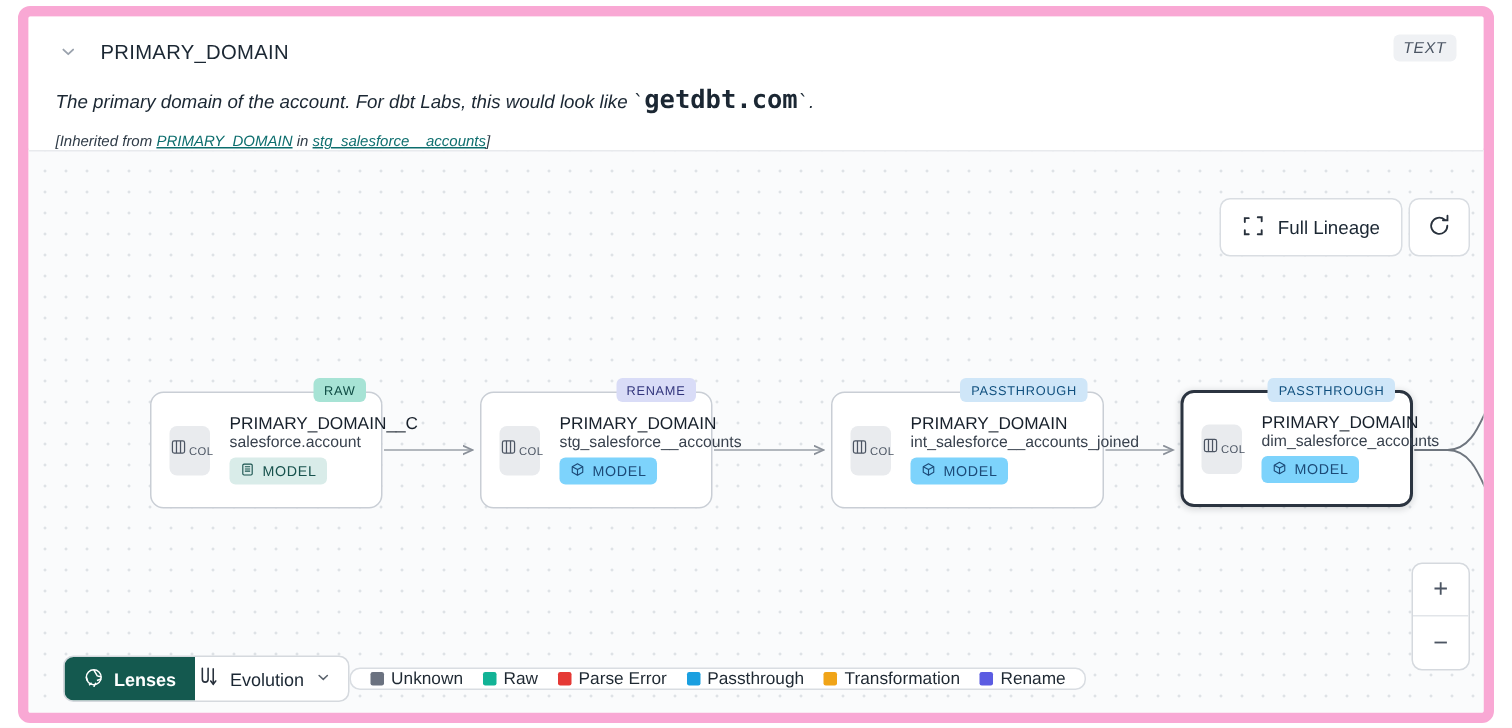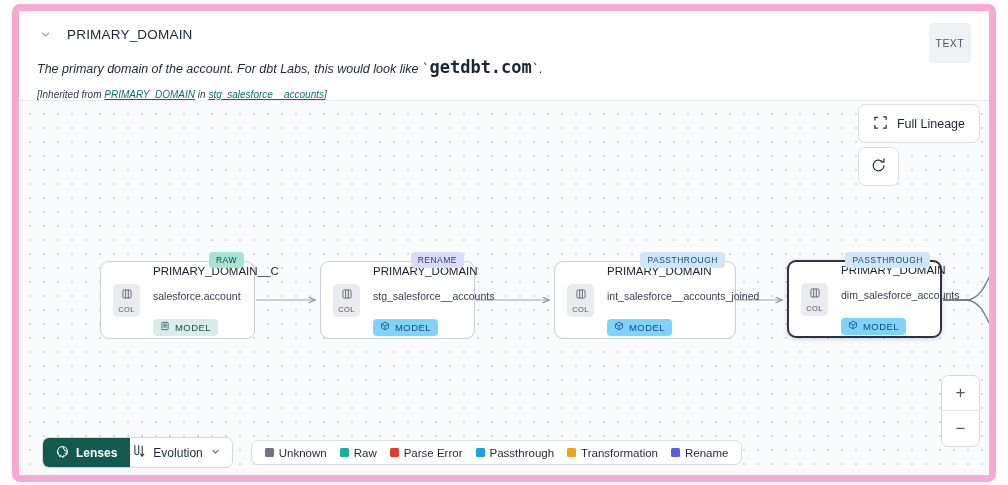--- a/index.html
+++ b/index.html
@@ -54,22 +54,23 @@
   }
 
   .type-badge {
     position: absolute;
     right: 18px;
     top: 12px;
     background: #eff1f4;
     color: #4b5563;
     font-size: 10.5px;
     letter-spacing: .4px;
-    padding: 14px 7px;
+    padding: 3px 7px;
     border-radius: 4px;
+    font-style: italic;
   }
 
   .desc {
     margin-top: 9px;
     font-size: 12.5px;
     font-style: italic;
     color: #1b2733;
     line-height: 1.35;
   }
   .desc .code {
@@ -106,25 +107,24 @@
     background-position: 4px 6px;
     overflow: hidden;
   }
 
   .edges { position: absolute; inset: 0; width: 984px; height: 389px; }
 
   
   .tool-top {
     position: absolute;
     right: 23px;
-    top: 3px;
+    top: 31px;
     display: flex;
     gap: 4px;
     z-index: 5;
-    flex-direction: column;
   }
   .btn-white {
     background: #ffffff;
     border: 1px solid #d9dde2;
     border-radius: 7px;
     height: 39px;
     display: flex;
     align-items: center;
     gap: 9px;
     padding: 0 14px;
@@ -153,37 +153,36 @@
   .node.selected {
     border: 2px solid #2b3440;
     box-shadow: 0 1px 5px rgba(20,26,35,0.18);
   }
 
   .col-chip {
     width: 27px; height: 33px;
     background: #e9ebee;
     border-radius: 5px;
     display: flex;
-    flex-direction: column;
-    align-items: center;
-    justify-content: center;
+    flex-direction: row;
+    align-items: center;
     gap: 1px;
     flex: none;
   }
   .col-chip .lbl {
     font-size: 7.5px;
     color: #4c5563;
     letter-spacing: .3px;
   }
 
   .node-body {
     margin-left: 13px;
     display: flex;
     flex-direction: column;
-    gap: 13px;
+    gap: 0;
   }
   .node-name {
     font-size: 11.5px;
     color: #17202b;
   }
   .node-table {
     font-size: 10.5px;
     color: #39424e;
   }
   .kind-badge {
@@ -236,21 +235,20 @@
     cursor: pointer;
   }
   .zoomctl .zi { border-bottom: 1px solid #e2e5e9; }
 
   
   .bottom {
     position: absolute;
     left: 23px;
     bottom: 21px;
     display: flex;
-    gap: 18px;
     align-items: center;
     z-index: 5;
   }
   .lens-group {
     display: flex;
     border-radius: 7px;
     overflow: hidden;
     border: 1px solid #d5d9de;
     background: #ffffff;
     height: 31px;
@@ -276,21 +274,21 @@
     cursor: pointer;
   }
 
   .legend {
     display: flex;
     align-items: center;
     gap: 13px;
     background: #ffffff;
     border: 1px solid #d9dde2;
     border-radius: 7px;
-    height: 25px;
+    height: 15px;
     padding: 0 13px;
   }
   .leg-item { display: flex; align-items: center; gap: 5px; font-size: 11.5px; color: #1f2933; }
   .sw { width: 9px; height: 9px; border-radius: 1.5px; flex: none; }
 </style>
 </head>
 <body>
 
 <div class="panel">
 

